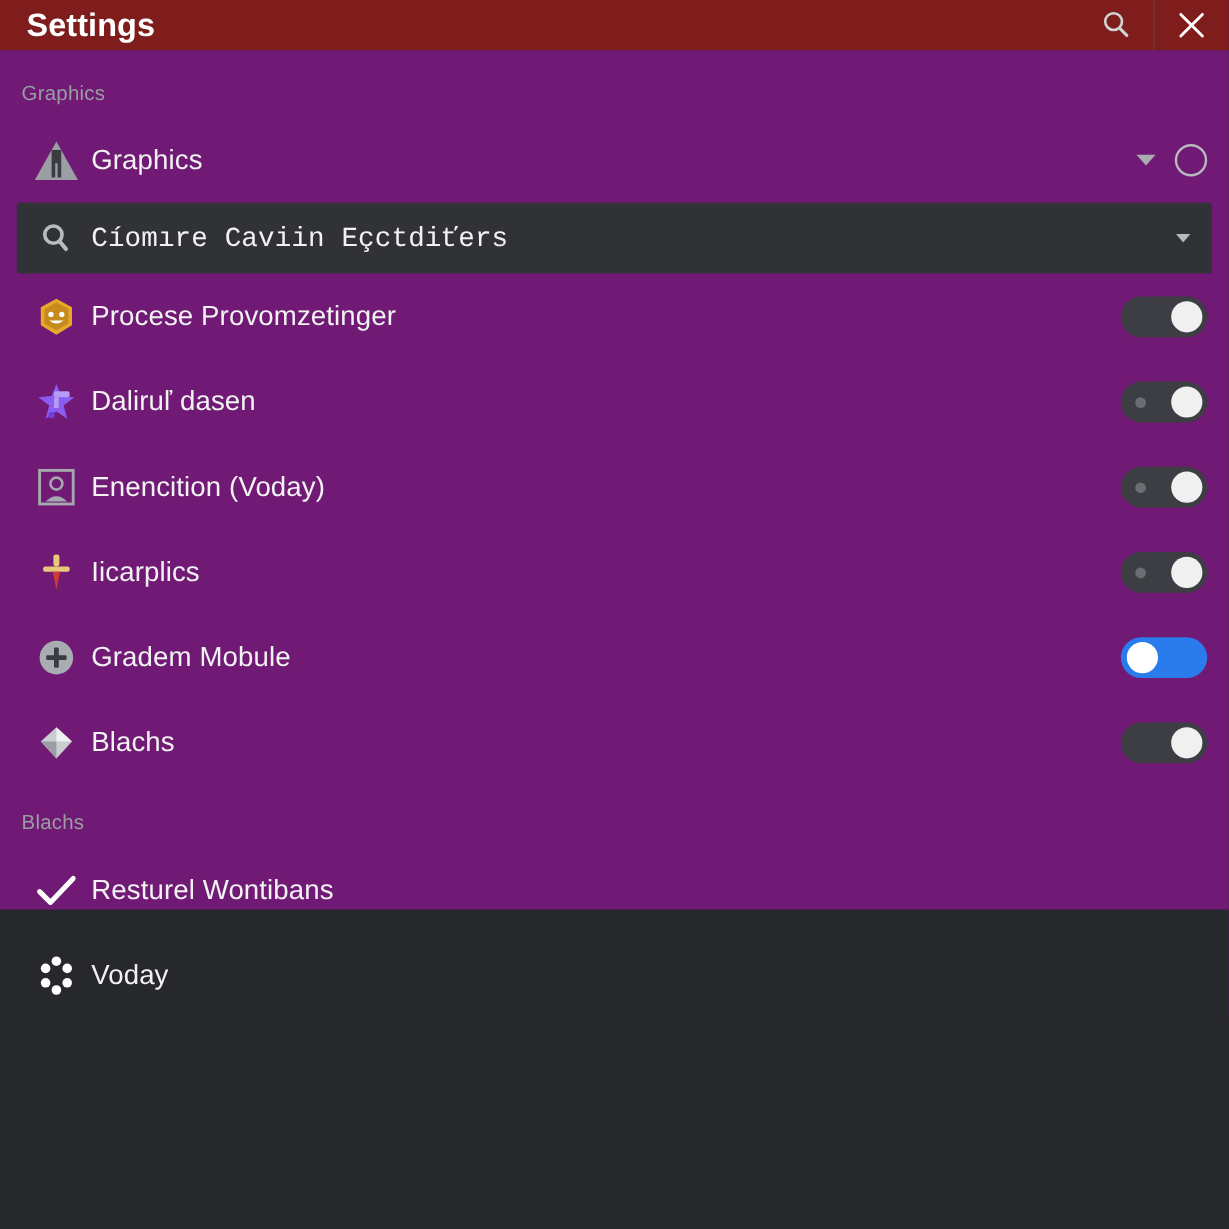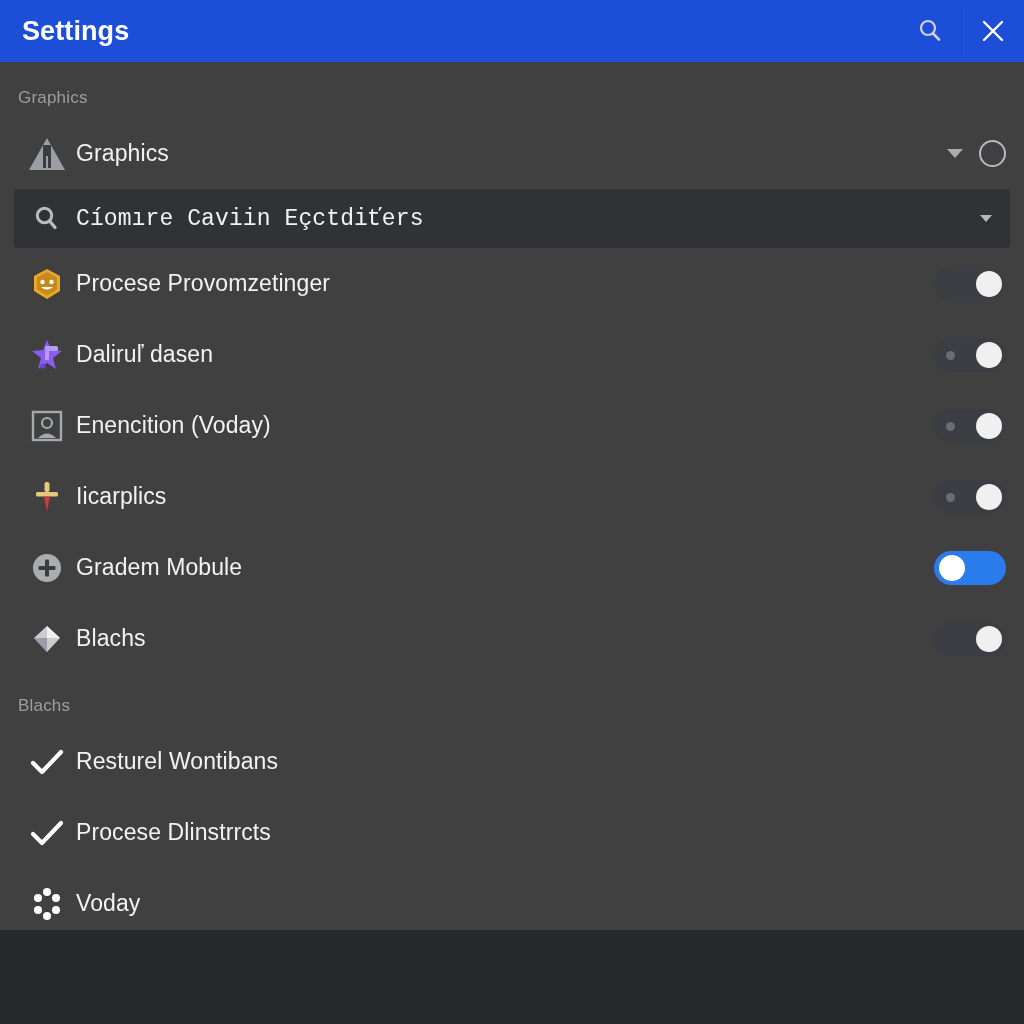--- a/index.html
+++ b/index.html
@@ -7,22 +7,22 @@
   body {
     background:#26282c;
     font-family:"Liberation Sans", sans-serif;
     color:#fff;
     overflow:hidden;
   }
 
   
   .titlebar{
     position:relative;
-    height:62px;
-    background:#1d4ed8;
+    height:42px;
+    background:#7f1d1d;
     display:flex;
     align-items:center;
   }
   .titlebar-title{
     font-size:27px;
     font-weight:bold;
     letter-spacing:.1px;
     color:#fff;
     margin-left:22px;
     line-height:1;
@@ -41,22 +41,22 @@
     justify-content:center;
   }
   .tb-divider{
     width:1px;
     height:50px;
     background:#4a4a4a;
   }
 
   
   .content{
-    height:868px;
-    background:#404040;
+    height:716px;
+    background:#701a75;
     position:relative;
   }
 
   .section-header{
     color:#9a9da2;
     font-size:17px;
     padding:26px 0 10px 18px;
     letter-spacing:.2px;
   }
   .section-header.tight{ padding-top:22px; }
@@ -304,28 +304,20 @@
 
   <div class="row">
     <div class="row-icon">
       <svg width="34" height="28" viewBox="0 0 34 28">
         <path d="M3 15 L12 24 L31 4" fill="none" stroke="#ffffff" stroke-width="4.2" stroke-linecap="round" stroke-linejoin="round"></path>
       </svg>
     </div>
     <div class="row-label">Resturel Wontibans</div>
   </div>
 
-  <div class="row">
-    <div class="row-icon">
-      <svg width="34" height="28" viewBox="0 0 34 28">
-        <path d="M3 15 L12 24 L31 4" fill="none" stroke="#ffffff" stroke-width="4.2" stroke-linecap="round" stroke-linejoin="round"></path>
-      </svg>
-    </div>
-    <div class="row-label">Procese Dlinstrrcts</div>
-  </div>
 
   <div class="row">
     <div class="row-icon">
       <svg class="ico ico-sq" viewBox="0 0 34 34">
         <circle cx="17" cy="5" r="4" fill="#ffffff"></circle>
         <circle cx="26" cy="11" r="4" fill="#ffffff"></circle>
         <circle cx="26" cy="23" r="4" fill="#ffffff"></circle>
         <circle cx="17" cy="29" r="4" fill="#ffffff"></circle>
         <circle cx="8" cy="23" r="4" fill="#ffffff"></circle>
         <circle cx="8" cy="11" r="4" fill="#ffffff"></circle>

